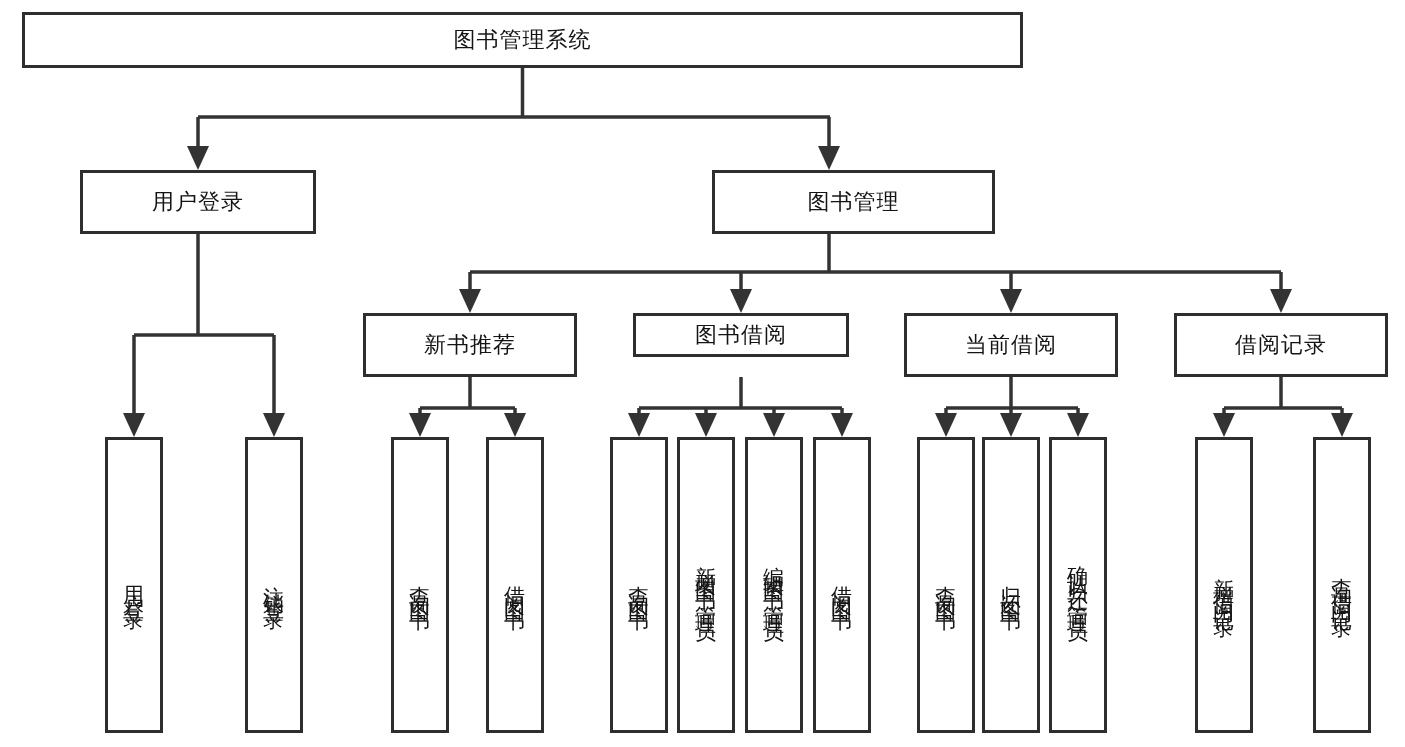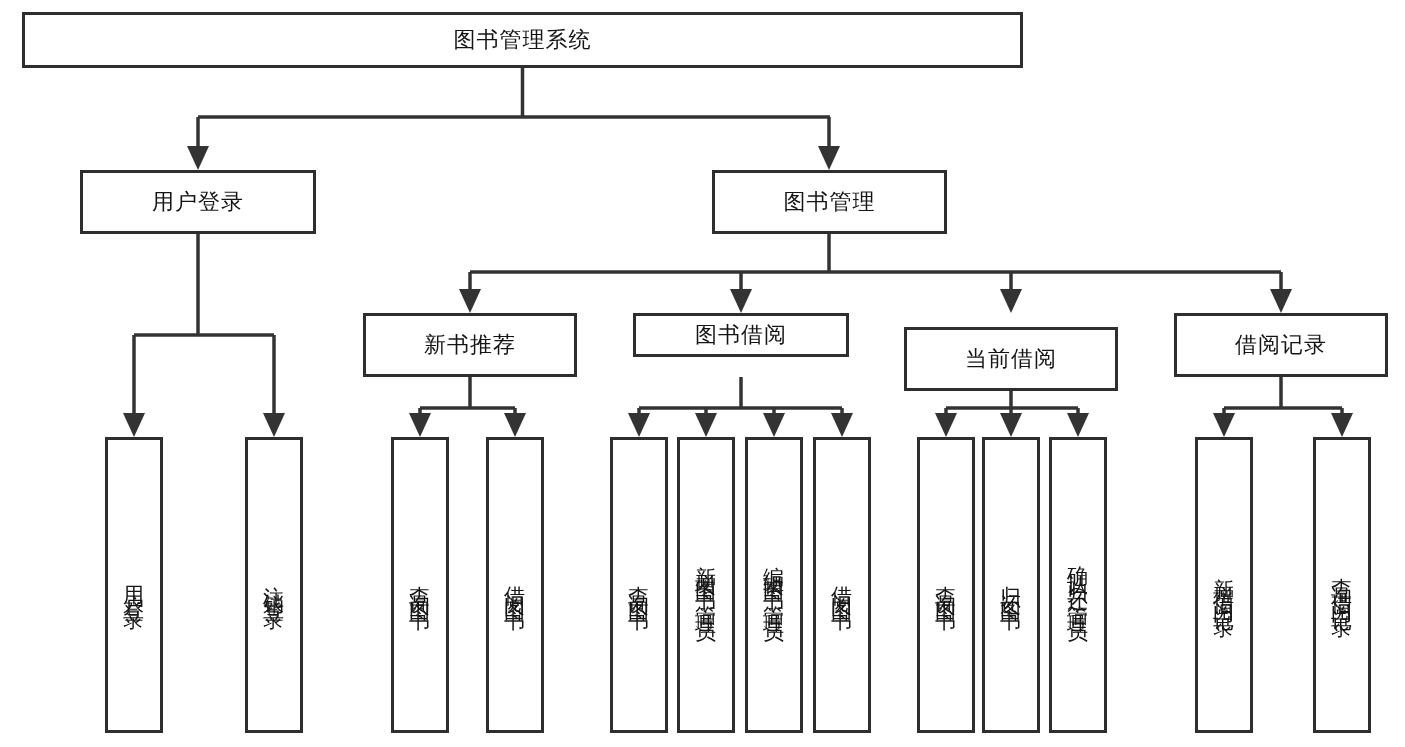--- a/index.html
+++ b/index.html
@@ -132,31 +132,31 @@
     </g>
   </svg>
 
   <div class="node hnode" style="left:22px; top:12px; width:1001px; height:56px;">
     <span>图书管理系统</span>
   </div>
 
   <div class="node hnode" style="left:80px; top:170px; width:236px; height:64px;">
     <span>用户登录</span>
   </div>
-  <div class="node hnode" style="left:712px; top:170px; width:235px; height:64px;">
+  <div class="node hnode" style="left:712px; top:170px; width:283px; height:64px;">
     <span>图书管理</span>
   </div>
 
   <div class="node hnode" style="left:363px; top:313px; width:214px; height:64px;">
     <span>新书推荐</span>
   </div>
   <div class="node hnode" style="left:633px; top:313px; width:216px; height:44px;">
     <span>图书借阅</span>
   </div>
-  <div class="node hnode" style="left:904px; top:327px; width:214px; height:64px;">
+  <div class="node hnode" style="left:904px; top:313px; width:214px; height:64px;">
     <span>当前借阅</span>
   </div>
   <div class="node hnode" style="left:1174px; top:313px; width:214px; height:64px;">
     <span>借阅记录</span>
   </div>
 
   <div class="node leaf" style="left:105px;">
     <span class="vlabel">用户登录</span>
   </div>
   <div class="node leaf" style="left:245px;">

